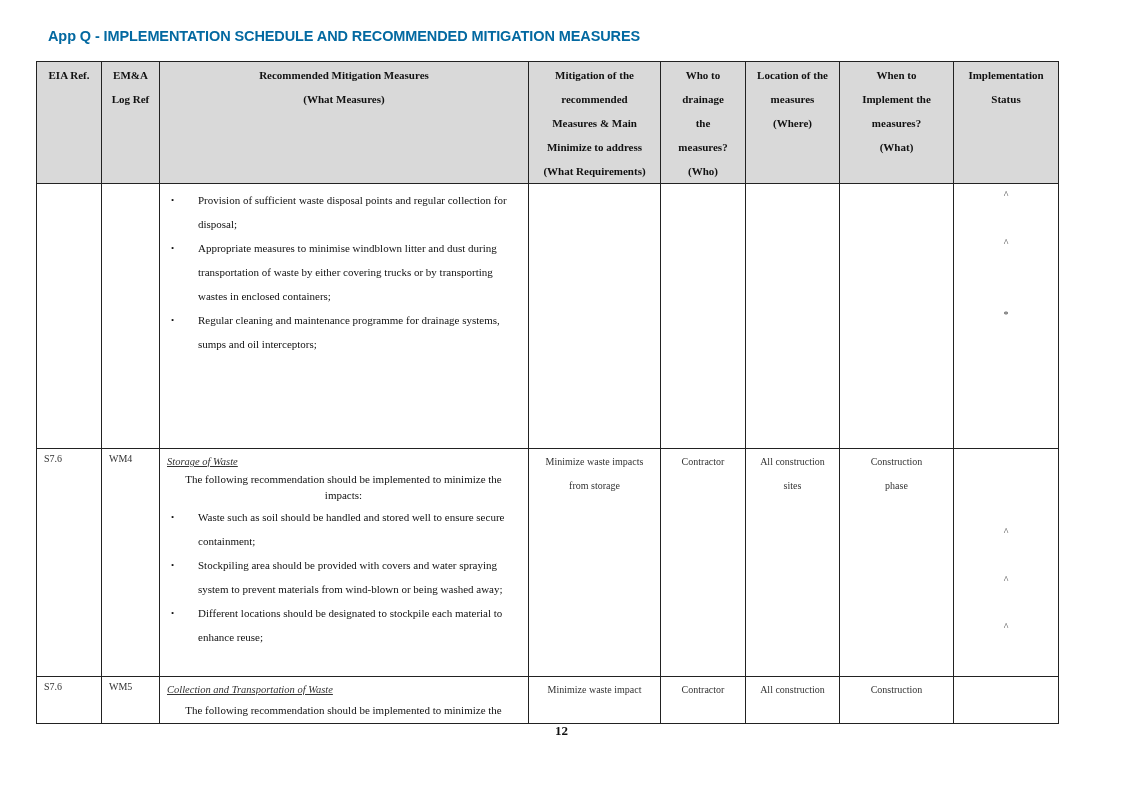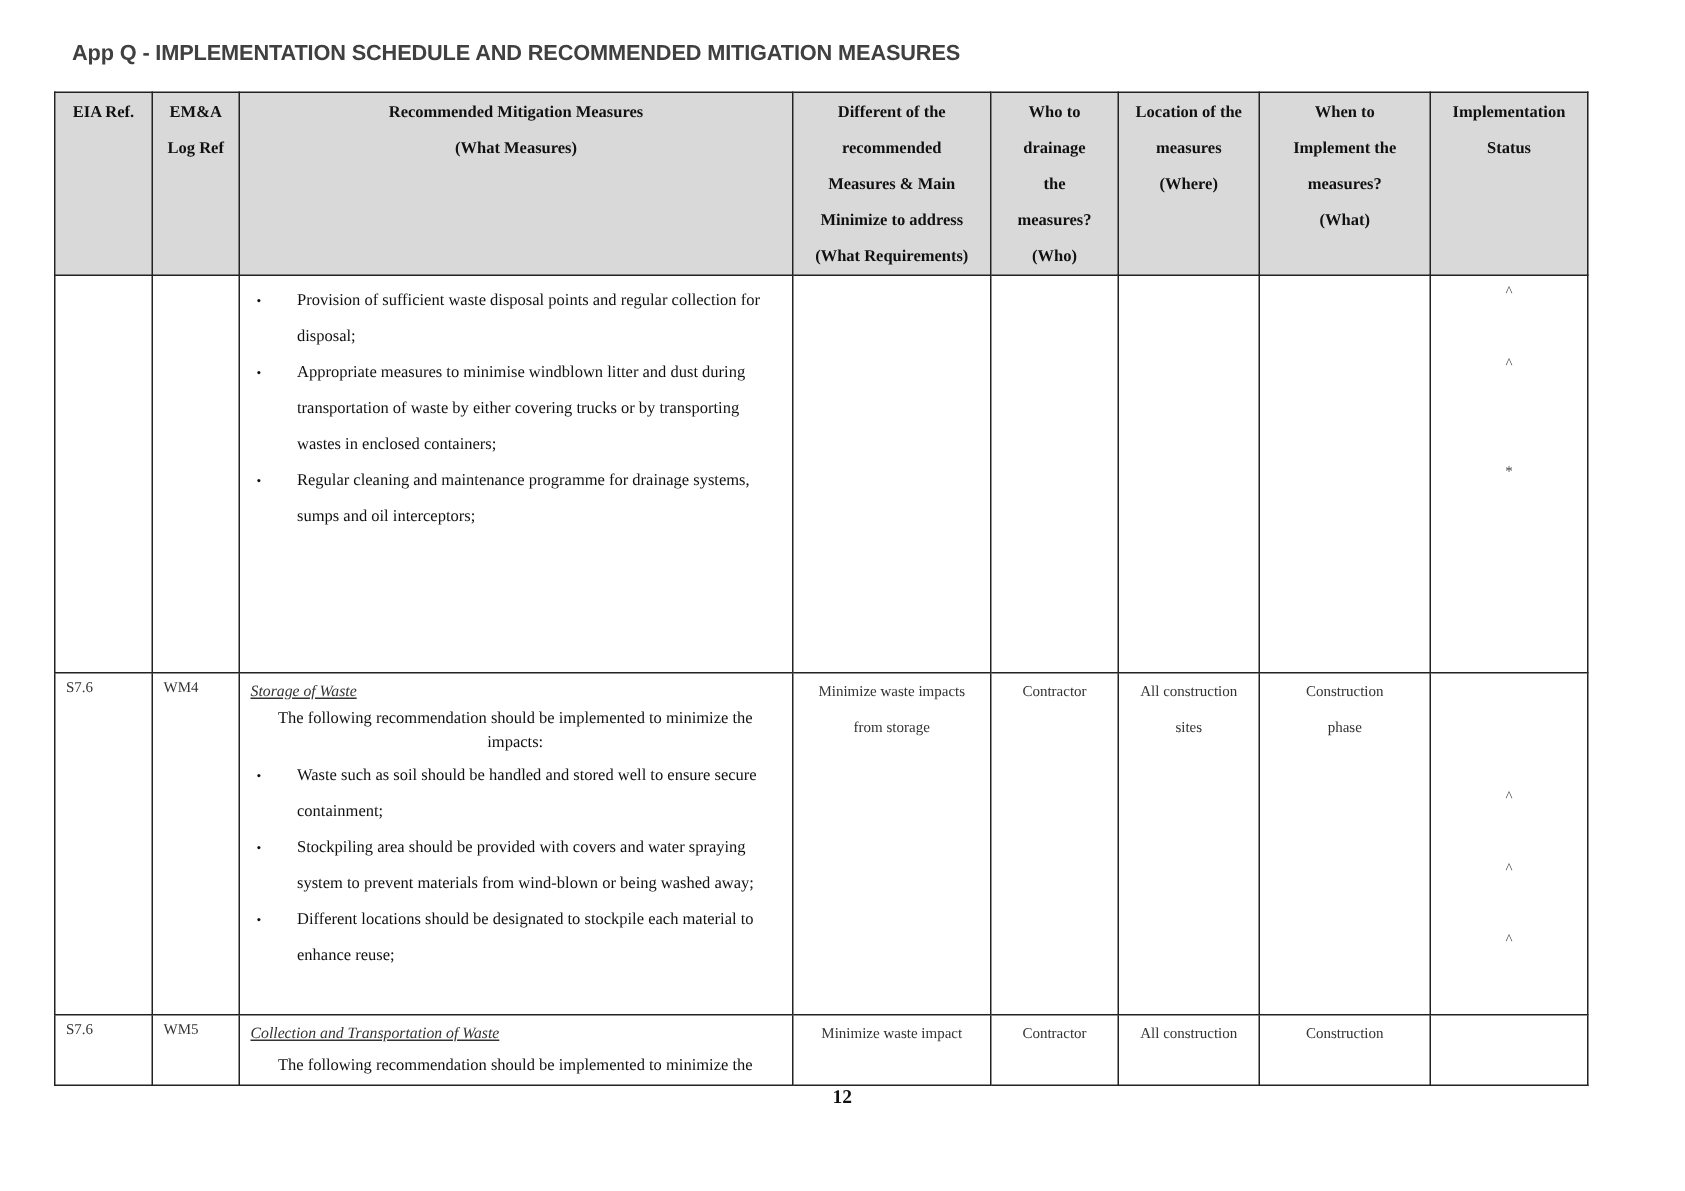--- a/index.html
+++ b/index.html
@@ -1,17 +1,17 @@
 <!DOCTYPE html>
 <html><head>
 <meta charset="utf-8">
 <style>
   html, body { margin:0; padding:0; background:#ffffff; }
   body { width:1123px; height:794px; position:relative; overflow:hidden; font-family:"Liberation Serif", serif; color:#111; }
-  .doc-title { position:absolute; left:48px; top:28px; font-family:"Liberation Sans", sans-serif; font-weight:bold; font-size:14.5px; color:#404040; letter-spacing:-0.1px;text-align:right; }
+  .doc-title { position:absolute; left:48px; top:28px; font-family:"Liberation Sans", sans-serif; font-weight:bold; font-size:14.5px; color:#0369a1; letter-spacing:-0.1px;text-align:right; }
   .doc-date { position:absolute; left:897px; top:28px; font-family:"Liberation Sans", sans-serif; font-weight:bold; font-size:14.5px; color:#111;margin-top:46px; }
   table.sched { position:absolute; left:36px; top:61px; border-collapse:collapse; table-layout:fixed; width:1022px; }
   table.sched td, table.sched th { border:1.6px solid #222; vertical-align:top; padding:0; }
   th { background:#d9d9d9; font-weight:bold; font-size:11px; line-height:24px; text-align:center; padding-top:1px !important; }
   .hdr-line { display:block; }
   tr.hdr { height:121px; }
   tr.r1 { height:265px; }
   tr.r2 { height:228px; }
   tr.r3 { height:42px; }
   td { font-size:10.5px; }
@@ -51,21 +51,21 @@
     </th>
     <th>
       <span class="hdr-line">EM&amp;A</span>
       <span class="hdr-line">Log Ref</span>
     </th>
     <th>
       <span class="hdr-line">Recommended Mitigation Measures</span>
       <span class="hdr-line">(What Measures)</span>
     </th>
     <th>
-      <span class="hdr-line">Different of the</span>
+      <span class="hdr-line">Mitigation of the</span>
       <span class="hdr-line">recommended</span>
       <span class="hdr-line">Measures &amp; Main</span>
       <span class="hdr-line">Minimize to address</span>
       <span class="hdr-line">(What Requirements)</span>
     </th>
     <th>
       <span class="hdr-line">Who to</span>
       <span class="hdr-line">drainage</span>
       <span class="hdr-line">the</span>
       <span class="hdr-line">measures?</span>

